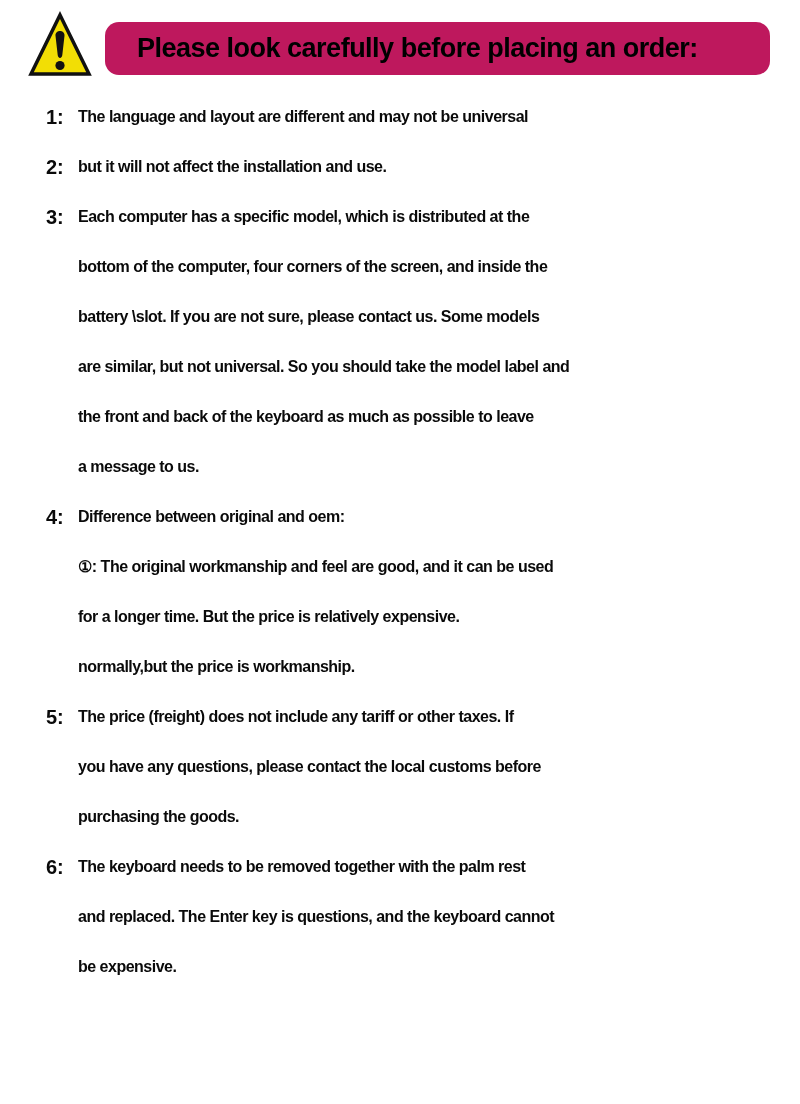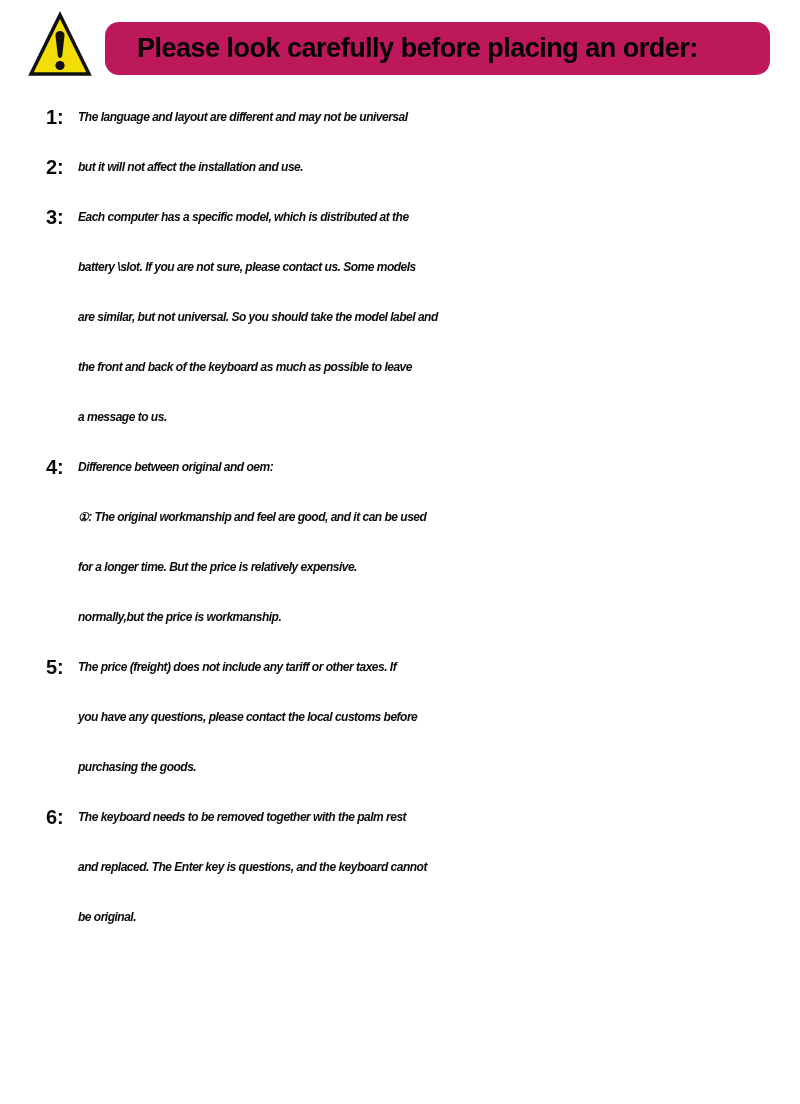--- a/index.html
+++ b/index.html
@@ -50,24 +50,23 @@
   }
   .num {
     position: absolute;
     left: 46px;
     top: 0;
     line-height: 50px;
     font-size: 20px;
   }
   .line {
     line-height: 50px;
-    font-size: 12px;
+    font-size: 16px;
     letter-spacing: -0.5px;
     white-space: pre;
-    font-style: italic;
   }
 </style>
 </head>
 <body>
 
 <header class="header">
   <span class="warning-icon">
     <svg width="66" height="72" viewBox="0 0 66 72" xmlns="http://www.w3.org/2000/svg">
       <path d="M33 5 L62 64 L4 64 Z" fill="#f2de05" stroke="#111111" stroke-width="3.5" stroke-linejoin="miter"></path>
       <path d="M33 21 C36 21 37.8 23.2 37.5 25.8 L35.3 45 C35.1 46.8 34.2 47.9 33 47.9 C31.8 47.9 30.9 46.8 30.7 45 L28.5 25.8 C28.2 23.2 30 21 33 21 Z" fill="#111111"></path>
@@ -87,20 +86,21 @@
   </div>
 
   <div class="item">
     <span class="num">2:</span>
     <div class="line">but it will not affect the installation and use.</div>
   </div>
 
   <div class="item">
     <span class="num">3:</span>
     <div class="line">Each computer has a specific model, which is distributed at the</div>
+    <div class="line">bottom of the computer, four corners of the screen, and inside the</div>
     <div class="line">battery \slot. If you are not sure, please contact us. Some models</div>
     <div class="line">are similar, but not universal. So you should take the model label and</div>
     <div class="line">the front and back of the keyboard as much as possible to leave</div>
     <div class="line">a message to us.</div>
   </div>
 
   <div class="item">
     <span class="num">4:</span>
     <div class="line">Difference between original and oem:</div>
     <div class="line">①: The original workmanship and feel are good, and it can be used</div>
@@ -112,16 +112,16 @@
     <span class="num">5:</span>
     <div class="line">The price (freight) does not include any tariff or other taxes. If</div>
     <div class="line">you have any questions, please contact the local customs before</div>
     <div class="line">purchasing the goods.</div>
   </div>
 
   <div class="item">
     <span class="num">6:</span>
     <div class="line">The keyboard needs to be removed together with the palm rest</div>
     <div class="line">and replaced. The Enter key is questions, and the keyboard cannot</div>
-    <div class="line">be original.</div>
+    <div class="line">be expensive.</div>
   </div>
 
 </main>
 
 </body></html>

